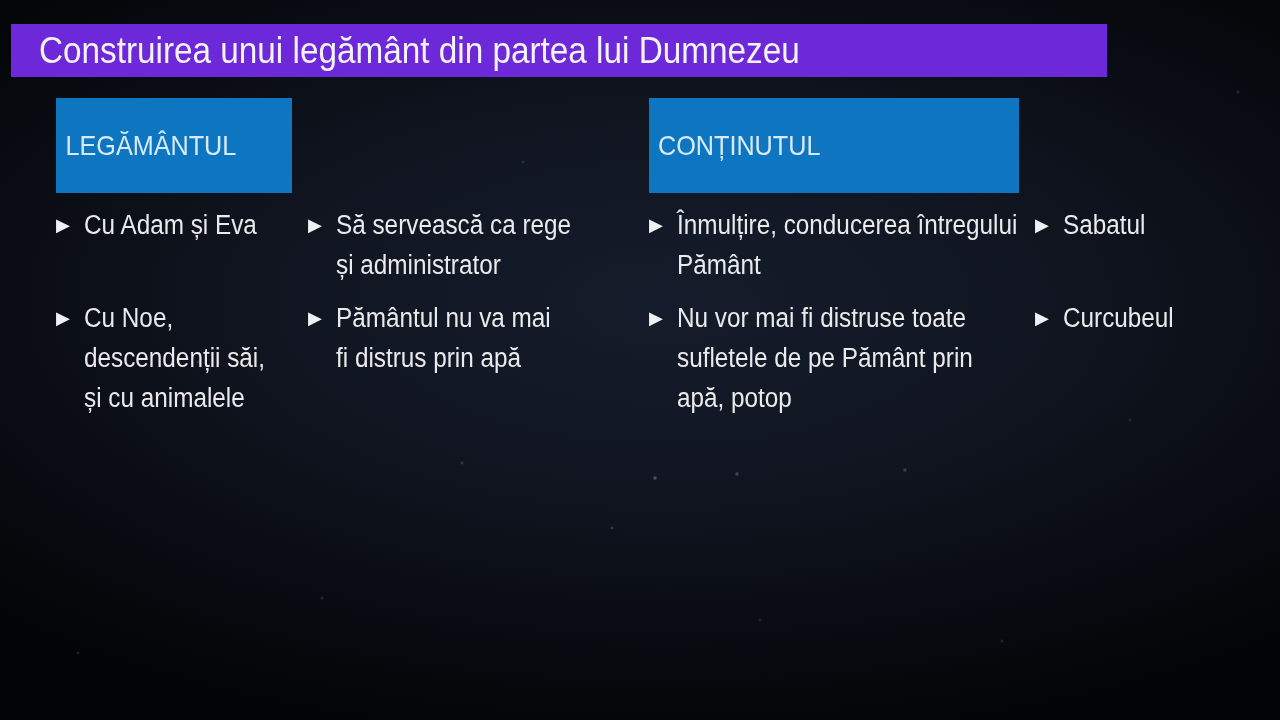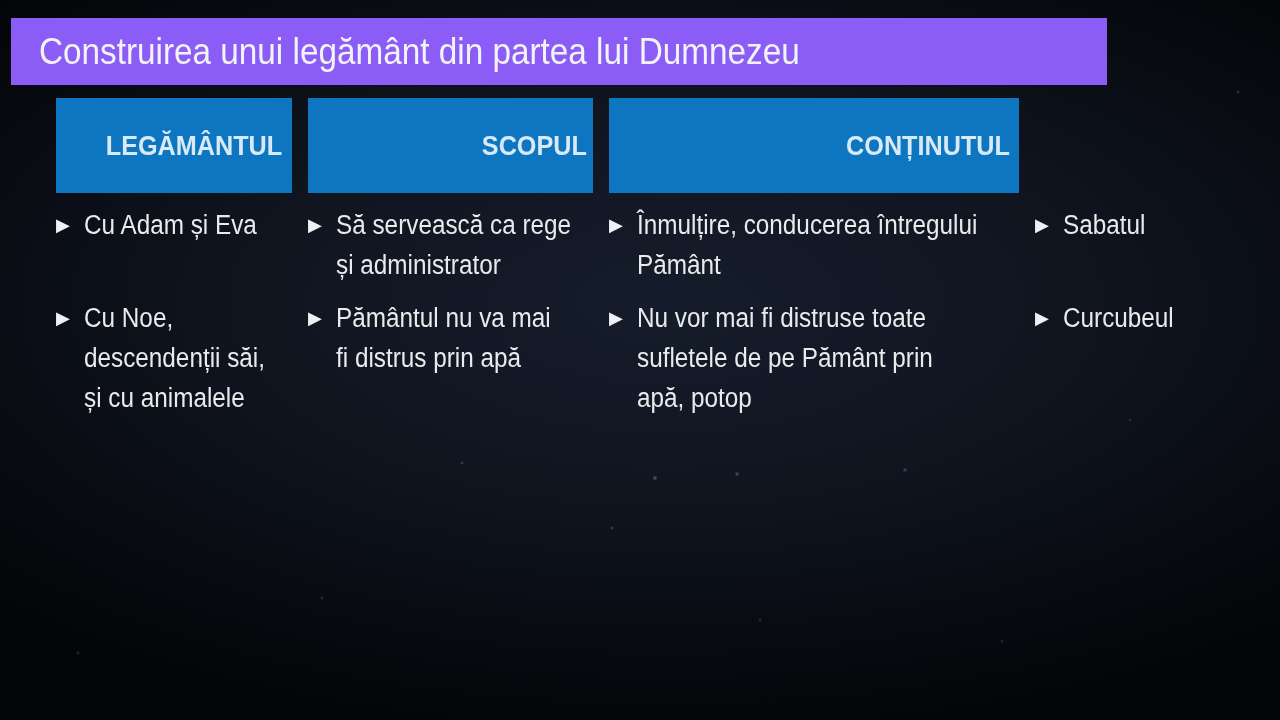--- a/index.html
+++ b/index.html
@@ -22,45 +22,45 @@
       radial-gradient(circle 1px at 523px 162px, rgba(140,165,215,.25), transparent 2px),
       radial-gradient(circle 1px at 1130px 420px, rgba(140,165,215,.25), transparent 2px),
       radial-gradient(circle 1px at 760px 620px, rgba(140,165,215,.25), transparent 2px),
       radial-gradient(ellipse 75% 62% at 52% 42%, #151c2b 0%, #101520 42%, #090c13 72%, #030406 100%);
   }
 
   
   .cond { display: inline-block; transform: scaleX(0.9); }
 
   .title-bar {
-    position: absolute; left: 11px; top: 18px; width: 1096px; height: 67px;
-    background: #8b5cf6;
+    position: absolute; left: 11px; top: 24px; width: 1096px; height: 53px;
+    background: #6d28d9;
     display: flex; align-items: center;
   }
   .title-text {
     color: #f2f3f5; font-size: 37px; font-weight: 400;
     padding-left: 31px; white-space: pre;
     transform-origin: 0 50%;
     letter-spacing: 0px;
   }
 
   .tbl {
     position: absolute; left: 56px; top: 98px; width: 1200px;
     display: grid;
     grid-template-columns: 236px 285px 410px 221px;
     grid-template-rows: 95px minmax(81px, auto) auto;
     column-gap: 16px; row-gap: 12px;
   }
   .c1 { grid-column: 1; } .c2 { grid-column: 2; }
-  .c3 { grid-column: 3; } .c4 { grid-column: 4; }
+  .c3 { grid-column: 3; margin-left: 40px; } .c4 { grid-column: 4; }
   .r1 { grid-row: 1; } .r2 { grid-row: 2; } .r3 { grid-row: 3; }
 
   .hcell {
     background: #0e76c0;
-    display: flex; align-items: center; justify-content: flex-end; font-weight: bold;
+    display: flex; align-items: center; justify-content: flex-start;
   }
   .hcell .htxt {
     color: #d8eaf7; font-size: 28px; white-space: pre;
     transform-origin: 50% 50%;
   }
 
   .bcell { min-width: 0; }
   .bullet { display: flex; align-items: flex-start; }
   .tri {
     flex: 0 0 28px; width: 28px;
@@ -77,23 +77,20 @@
 <body>
 
 <div class="title-bar">
   <span class="title-text cond">Construirea unui legământ din partea lui Dumnezeu</span>
 </div>
 
 <div class="tbl">
 
   <div class="hcell r1 c1">
     <span class="htxt cond">LEGĂMÂNTUL</span>
-  </div>
-  <div class="hcell r1 c2">
-    <span class="htxt cond">SCOPUL</span>
   </div>
   <div class="hcell r1 c3">
     <span class="htxt cond">CONȚINUTUL</span>
   </div>
 
   <div class="bcell r2 c1">
     <div class="bullet">
       <span class="tri">▶</span>
       <span class="btxt">Cu Adam și Eva</span>
     </div>

